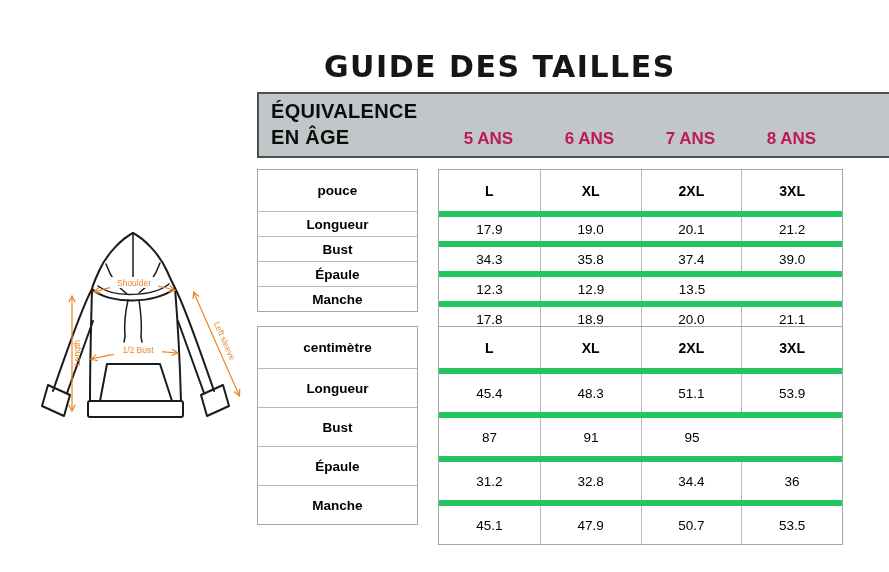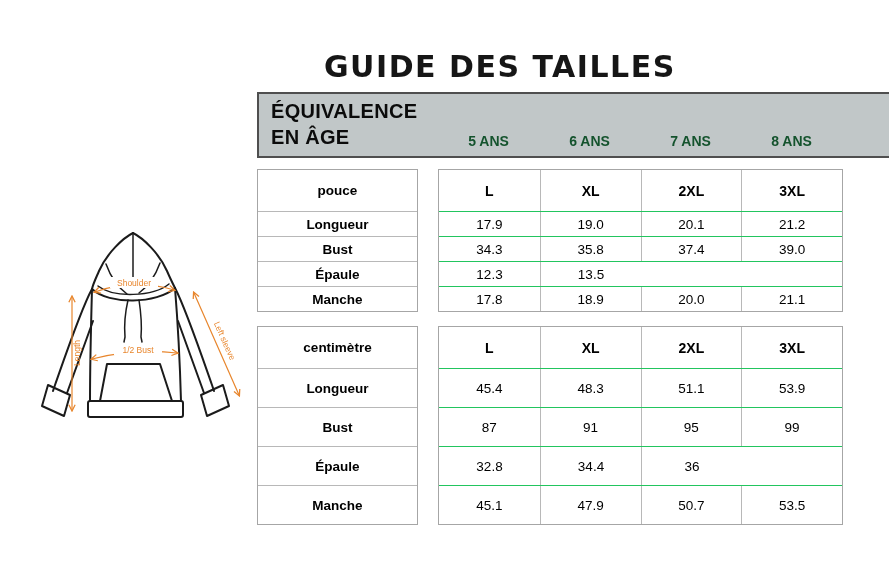--- a/index.html
+++ b/index.html
@@ -9,32 +9,32 @@
   .title { position:absolute; left:308px; top:33px; margin:16px;
            font-family:"DejaVu Sans", sans-serif; font-size:30px; font-weight:700;
            letter-spacing:1.5px; color:#161616; }
 
   
   .banner { position:absolute; left:257px; top:92px; width:692px; height:66px;
             background:#c1c7c8; border:2px solid #4f4f4f; box-sizing:border-box; }
   .banner-label { position:absolute; left:12px; top:4px; font-size:20px; font-weight:700;
                   line-height:26px; letter-spacing:0.3px; color:#0b0b0b; }
   .age-row { position:absolute; left:179px; bottom:7px; width:404px; display:flex; }
-  .age-cell { width:101px; text-align:center; font-size:14px; font-weight:700; color:#14532d; }
+  .age-cell { width:101px; text-align:center; font-size:17px; font-weight:700; color:#be185d; }
 
   
   .labels-col { position:absolute; left:257px; width:161px; background:#fff;
                 border:1px solid #a6a6a6; box-sizing:border-box; }
   .labels-col .cell { display:flex; align-items:center; justify-content:center;
                       border-top:1px solid #b8b8b8; font-weight:700; font-size:13.5px; }
   .labels-col .cell:first-child { border-top:none; }
 
   .grid { position:absolute; left:438px; width:405px; background:#fff;
           border:1px solid #a6a6a6; box-sizing:border-box; }
-  .grid .row { display:flex; border-top:1px solid #22c55e; }
+  .grid .row { display:flex; border-top:6px solid #22c55e; }
   .grid .row:first-child { border-top:none; }
   .grid .cell { width:101px; box-sizing:border-box; display:flex; align-items:center;
                 justify-content:center; font-size:13.5px; font-weight:400; }
   .grid .cell + .cell { border-left:1px solid #b8b8b8; }
   .grid .row.head .cell { font-weight:700; font-size:14px; }
 
   .t1.labels-col, .t1.grid { top:169px; }
   .t2.labels-col, .t2.grid { top:326px; }
   .t1 .hrow { height:41px; }
   .t1 .drow { height:24px; }
@@ -145,20 +145,21 @@
       <div class="cell">21.2</div>
     </div>
     <div class="row drow">
       <div class="cell">34.3</div>
       <div class="cell">35.8</div>
       <div class="cell">37.4</div>
       <div class="cell">39.0</div>
     </div>
     <div class="row drow">
       <div class="cell">12.3</div>
+      <div class="cell">12.9</div>
       <div class="cell">13.5</div>
     </div>
     <div class="row drow">
       <div class="cell">17.8</div>
       <div class="cell">18.9</div>
       <div class="cell">20.0</div>
       <div class="cell">21.1</div>
     </div>
   </div>
 
@@ -180,23 +181,23 @@
     <div class="row drow">
       <div class="cell">45.4</div>
       <div class="cell">48.3</div>
       <div class="cell">51.1</div>
       <div class="cell">53.9</div>
     </div>
     <div class="row drow">
       <div class="cell">87</div>
       <div class="cell">91</div>
       <div class="cell">95</div>
-      <div class="cell">99</div>
-    </div>
-    <div class="row drow">
+    </div>
+    <div class="row drow">
+      <div class="cell">31.2</div>
       <div class="cell">32.8</div>
       <div class="cell">34.4</div>
       <div class="cell">36</div>
     </div>
     <div class="row drow">
       <div class="cell">45.1</div>
       <div class="cell">47.9</div>
       <div class="cell">50.7</div>
       <div class="cell">53.5</div>
     </div>

